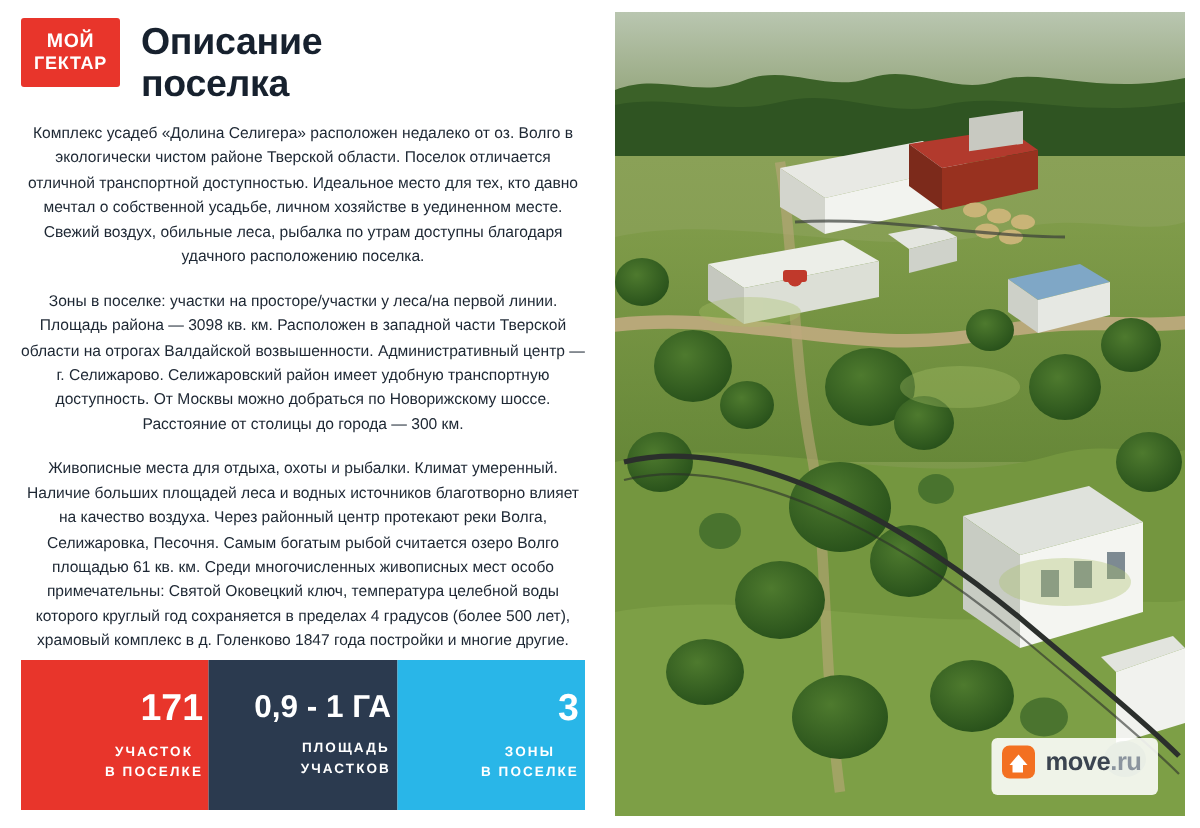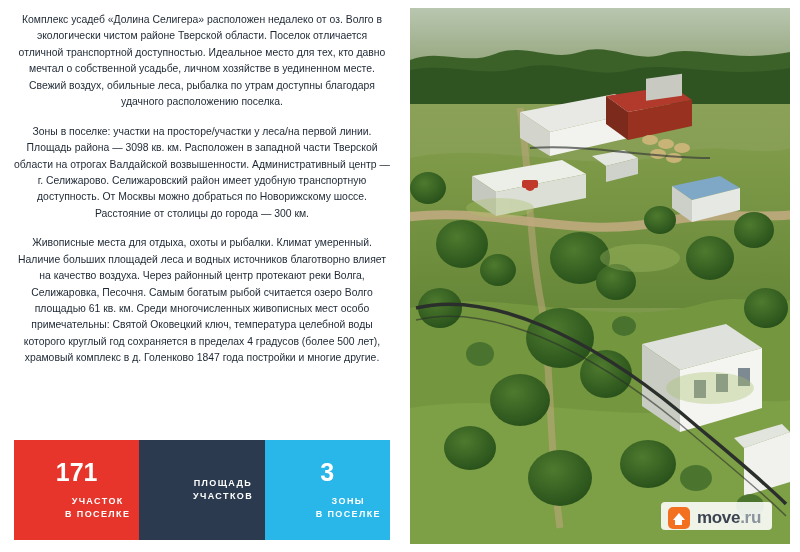--- a/index.html
+++ b/index.html
@@ -73,21 +73,21 @@
     bottom: 12px;
     width: 376px;
     height: 100px;
     display: flex;
   }
   .stat {
     flex: 1 1 0;
     color: #ffffff;
     display: flex;
     flex-direction: column;
-    align-items: center;
+    align-items: flex-end;
     justify-content: center;
     text-align: center;
     padding: 6px 4px;
   }
   .stat .num {
     font-size: 25px;
     font-weight: bold;
     line-height: 1.05;
     margin-bottom: 9px;
     white-space: nowrap;
@@ -112,21 +112,21 @@
   }
   .photo svg { display: block; width: 100%; height: 100%; }
 
   .watermark {
     position: absolute;
     right: 18px; bottom: 14px;
     display: flex;
     align-items: center;
     gap: 7px;
     background: rgba(255,255,255,0.88);
-    padding: 5px 11px 1px 7px;
+    padding: 5px 11px 11px 7px;
     border-radius: 4px;
   }
   .wm-badge {
     width: 22px; height: 22px;
     border-radius: 5px;
     background: #f37021;
     position: relative;
     flex: 0 0 22px;
   }
   .wm-badge::before {
@@ -153,36 +153,47 @@
   }
   .wm-text .dom { color: #8b949e; font-weight: bold; }
 </style>
 </head>
 <body>
 
 <div class="page">
 
   <div class="left">
 
+    <div class="header-row">
+      <div class="logo" style="background: rgb(232, 53, 43);">
+        <span class="l1">МОЙ</span>
+        <span class="l2">ГЕКТАР</span>
+      </div>
+      <div class="title">
+        <div>Описание</div>
+        <div>поселка</div>
+      </div>
+    </div>
 
     <div class="body-text">
       <p>Комплекс усадеб «Долина Селигера» расположен недалеко от оз. Волго в экологически чистом районе Тверской области. Поселок отличается отличной транспортной доступностью. Идеальное место для тех, кто давно мечтал о собственной усадьбе, личном хозяйстве в уединенном месте. Свежий воздух, обильные леса, рыбалка по утрам доступны благодаря удачного расположению поселка.</p>
       <p>Зоны в поселке: участки на просторе/участки у леса/на первой линии. Площадь района — 3098 кв. км. Расположен в западной части Тверской области на отрогах Валдайской возвышенности. Административный центр — г. Селижарово. Селижаровский район имеет удобную транспортную доступность. От Москвы можно добраться по Новорижскому шоссе. Расстояние от столицы до города — 300 км.</p>
       <p>Живописные места для отдыха, охоты и рыбалки. Климат умеренный. Наличие больших площадей леса и водных источников благотворно влияет на качество воздуха. Через районный центр протекают реки Волга, Селижаровка, Песочня. Самым богатым рыбой считается озеро Волго площадью 61 кв. км. Среди многочисленных живописных мест особо примечательны: Святой Оковецкий ключ, температура целебной воды которого круглый год сохраняется в пределах 4 градусов (более 500 лет), храмовый комплекс в д. Голенково 1847 года постройки и многие другие.</p>
     </div>
 
     <div class="stats">
       <div class="stat s0" style="background: rgb(232, 53, 43);">
         <div class="num">171</div>
         <div class="cap">
           <span>УЧАСТОК</span>
           <span>В ПОСЕЛКЕ</span>
         </div>
       </div>
       <div class="stat mid s1" style="background: rgb(43, 58, 79);">
+        <div class="num">0,9 - 1 ГА</div>
         <div class="cap">
           <span>ПЛОЩАДЬ</span>
           <span>УЧАСТКОВ</span>
         </div>
       </div>
       <div class="stat s2" style="background: rgb(41, 182, 232);">
         <div class="num">3</div>
         <div class="cap">
           <span>ЗОНЫ</span>
           <span>В ПОСЕЛКЕ</span>

